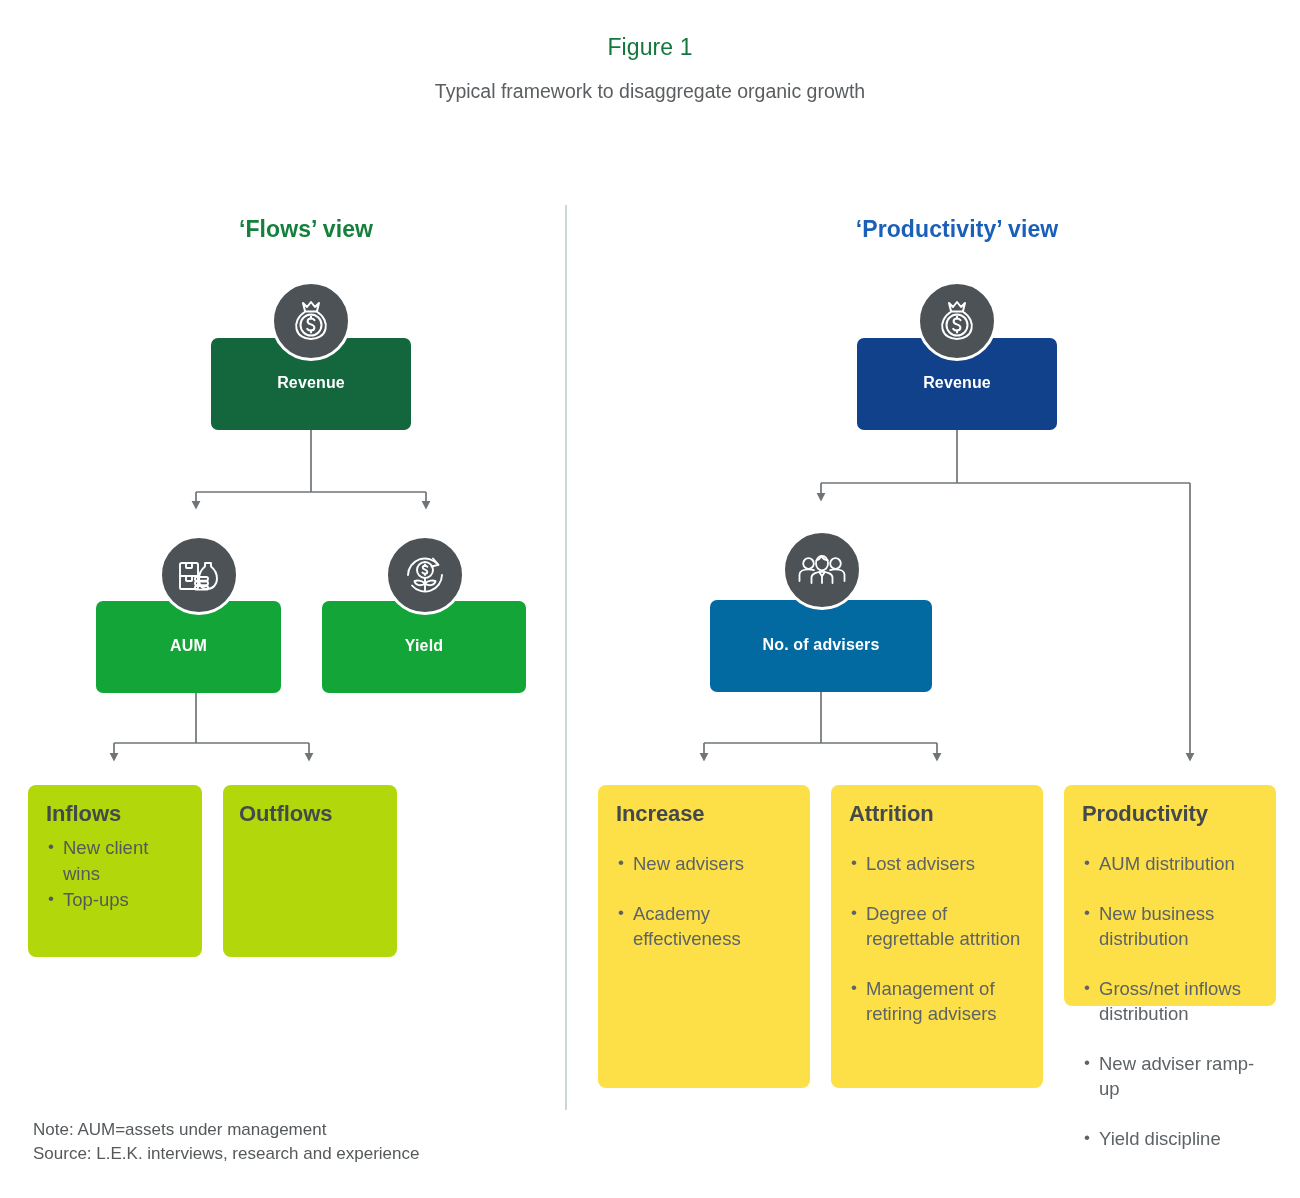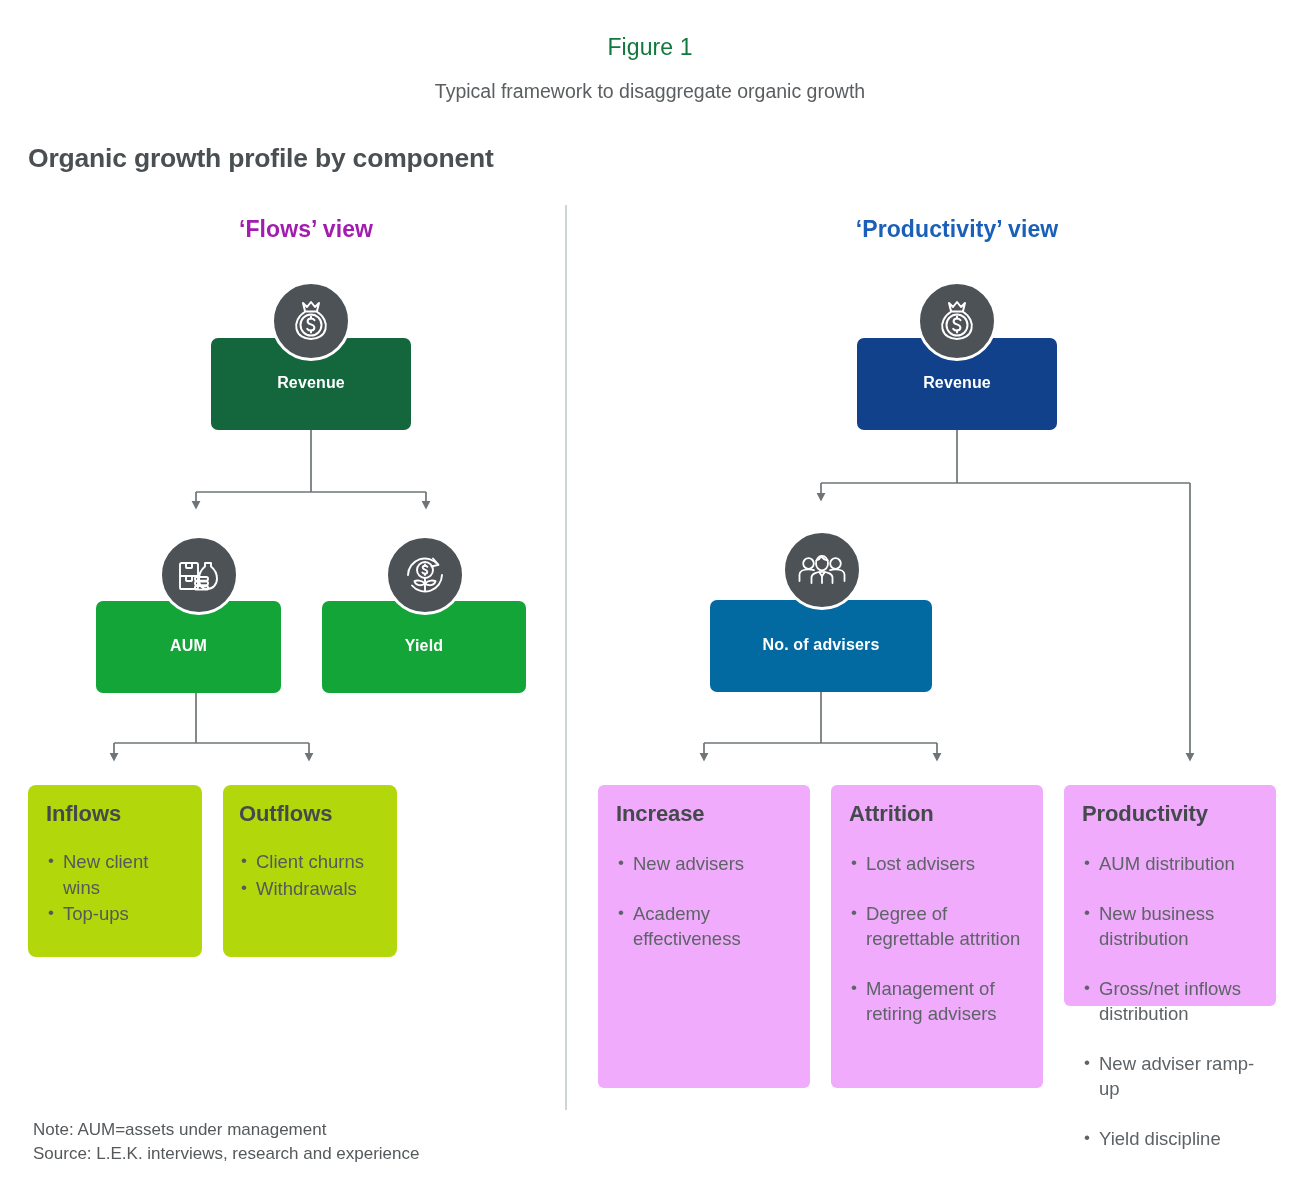--- a/index.html
+++ b/index.html
@@ -25,21 +25,21 @@
     position: absolute; left: 28px; top: 143px;
     font-size: 26.5px; font-weight: bold; color: #4a4f52;
     letter-spacing: -.2px;
   }
 
   
   .col-head {
     position: absolute; font-size: 23px; font-weight: bold;
     letter-spacing: .1px;
   }
-  .col-head.flows { left: 131px; top: 216px; width: 350px; text-align: center; color: #a21caf; }
+  .col-head.flows { left: 131px; top: 216px; width: 350px; text-align: center; color: #15803d; }
   .col-head.prod  { left: 782px; top: 216px; width: 350px; text-align: center; color: #1A5FB8; }
 
   
   .divider {
     position: absolute; left: 565px; top: 205px;
     width: 2px; height: 905px; background: #cbd7d3;
   }
 
   
   .node {
@@ -61,24 +61,24 @@
     display: flex; align-items: center; justify-content: center;
     z-index: 5;
   }
   .circ svg { display: block; }
 
   
   .card {
     position: absolute; border-radius: 8px; padding: 16px 14px 14px 18px;
   }
   .card.lime { background: #B2D80B; }
-  .card.grey { background: #f0abfc; border-radius: 6px; }
+  .card.grey { background: #fde047; }
   .card h4 {
     font-size: 22px; font-weight: bold; color: #44494c;
-    margin-bottom: 22px; letter-spacing: -.1px;
+    margin-bottom: 8px; letter-spacing: -.1px;
   }
   .card ul { list-style: none; }
   .card ul li {
     position: relative; padding-left: 17px;
     font-size: 18.5px; line-height: 25.5px; color: #55595b;
     margin-bottom: 1px;
   }
   .card ul li::before {
     content: "•"; position: absolute; left: 2px; top: -1px;
     font-size: 17px; color: #55595b;
@@ -97,21 +97,20 @@
   .foot.n1 { top: 1120px; }
   .foot.n2 { top: 1144px; }
 </style>
 </head>
 <body>
 
 <div id="stage">
 
   <div class="fig-label">Figure 1</div>
   <div class="fig-sub">Typical framework to disaggregate organic growth</div>
-  <div class="page-title">Organic growth profile by component</div>
 
   <div class="col-head flows">‘Flows’ view</div>
   <div class="col-head prod">‘Productivity’ view</div>
   <div class="divider"></div>
 
   <svg id="wires">
     <defs>
       <marker id="ah" markerWidth="11" markerHeight="11" refX="4.6" refY="5" orient="auto" markerUnits="userSpaceOnUse">
         <path d="M0.6,0.6 L9.0,5 L0.6,9.4 Z" fill="#6E7477"></path>
       </marker>
@@ -189,24 +188,20 @@
   <div class="card lime" style="left:28px; top:785px; width:174px; height:172px;">
     <h4>Inflows</h4>
     <ul>
         <li>New client wins</li>
         <li>Top-ups</li>
       </ul>
   </div>
 
   <div class="card lime" style="left:223px; top:785px; width:174px; height:172px;padding-left:16px;">
     <h4>Outflows</h4>
-    <ul>
-        <li>Client churns</li>
-        <li>Withdrawals</li>
-      </ul>
   </div>
 
   <div class="node revenue-blue" style="left:857px; top:338px; width:200px; height:92px;">
     <span>Revenue</span>
   </div>
   <div class="circ" style="left:917px; top:281px; width:80px; height:80px;">
     <svg width="48" height="48" viewBox="0 0 48 48" fill="none" stroke="#ffffff" stroke-width="2" stroke-linecap="round" stroke-linejoin="round">
       <path d="M18 14 L16 6 L20 10 L24 5 L28 10 L32 6 L30 14"></path>
       <path d="M18.5 14.5 C11 19 8 26 9.5 32 C11 38.5 17 42 24 42 C31 42 37 38.5 38.5 32 C40 26 37 19 29.5 14.5 Z"></path>
       <circle cx="24" cy="28" r="10.5"></circle>

